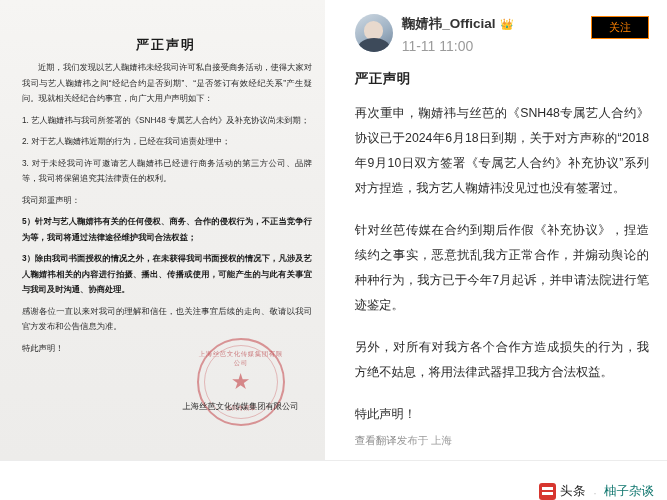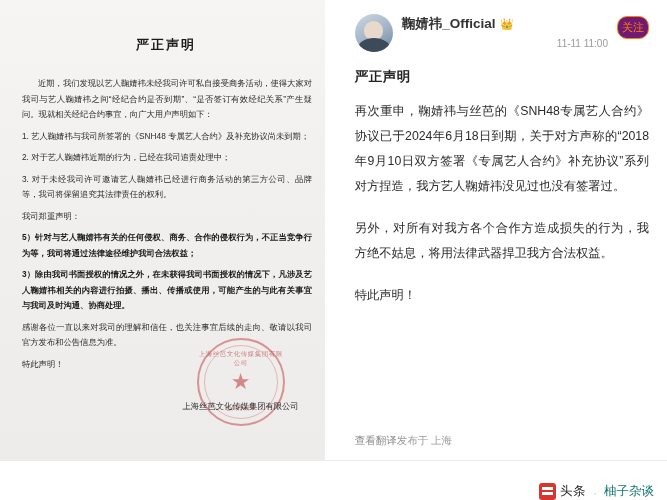--- a/index.html
+++ b/index.html
@@ -41,21 +41,21 @@
     position: absolute;
     top: 36px; left: 0; width: 332px;
     text-align: center;
     font-size: 13px;
     font-weight: bold;
     color: #1b1b1b;
     letter-spacing: 2px;
   }
   .doc-body {
     position: absolute;
-    left: 22px; top: 76px;
+    left: 22px; top: 60px;
     width: 290px;
     font-size: 8.3px;
     line-height: 15.5px;
     color: #2a2a2a;
     text-align: justify;
   }
   .doc-body p { margin-bottom: 6px; text-indent: 0; }
   .doc-body p.indent { text-indent: 16px; }
   .doc-body p.bold { font-weight: bold; color: #1a1a1a; }
   .doc-footer {
@@ -153,33 +153,32 @@
   }
   .uname {
     font-size: 13.5px;
     font-weight: bold;
     color: #333333;
     white-space: nowrap;
   }
   .crown-icon { font-size: 11px; line-height: 1; color: #f5b500; }
   .timestamp {
     margin-top: 5px;
-    font-size: 10px;
+    font-size: 14px;
     color: #9b9b9b;
-    text-align: right;
   }
   .follow-btn {
     flex: 0 0 auto;
     margin-top: 2px;
     border: 1px solid #ff8200;
     color: #ff8200;
-    background: #701a75;
+    background: #000000;
     font-size: 11px;
-    border-radius: 10px;
-    padding: 3px 4px;
+    border-radius: 0;
+    padding: 3px 17px;
     cursor: pointer;
     font-family: "Liberation Sans", sans-serif;
   }
   .post-title {
     margin-top: 16px;
     font-size: 13.5px;
     font-weight: bold;
     color: #222;
     letter-spacing: .5px;
   }
@@ -297,20 +296,21 @@
           </div>
           <div class="timestamp">11-11 11:00</div>
         </div>
         <button class="follow-btn">关注</button>
       </div>
 
       <div class="post-title">严正声明</div>
 
       <div class="post-body">
         <p>再次重申，鞠婧祎与丝芭的《SNH48专属艺人合约》协议已于2024年6月18日到期，关于对方声称的“2018年9月10日双方签署《专属艺人合约》补充协议”系列对方捏造，我方艺人鞠婧祎没见过也没有签署过。</p>
+        <p>针对丝芭传媒在合约到期后作假《补充协议》，捏造续约之事实，恶意扰乱我方正常合作，并煽动舆论的种种行为，我方已于今年7月起诉，并申请法院进行笔迹鉴定。</p>
         <p>另外，对所有对我方各个合作方造成损失的行为，我方绝不姑息，将用法律武器捍卫我方合法权益。</p>
         <p>特此声明！</p>
       </div>
 
       <div class="post-foot">
         <span class="translate-link">查看翻译</span>
         <span class="post-loc">发布于 上海</span>
       </div>
     </div>
   </div>

